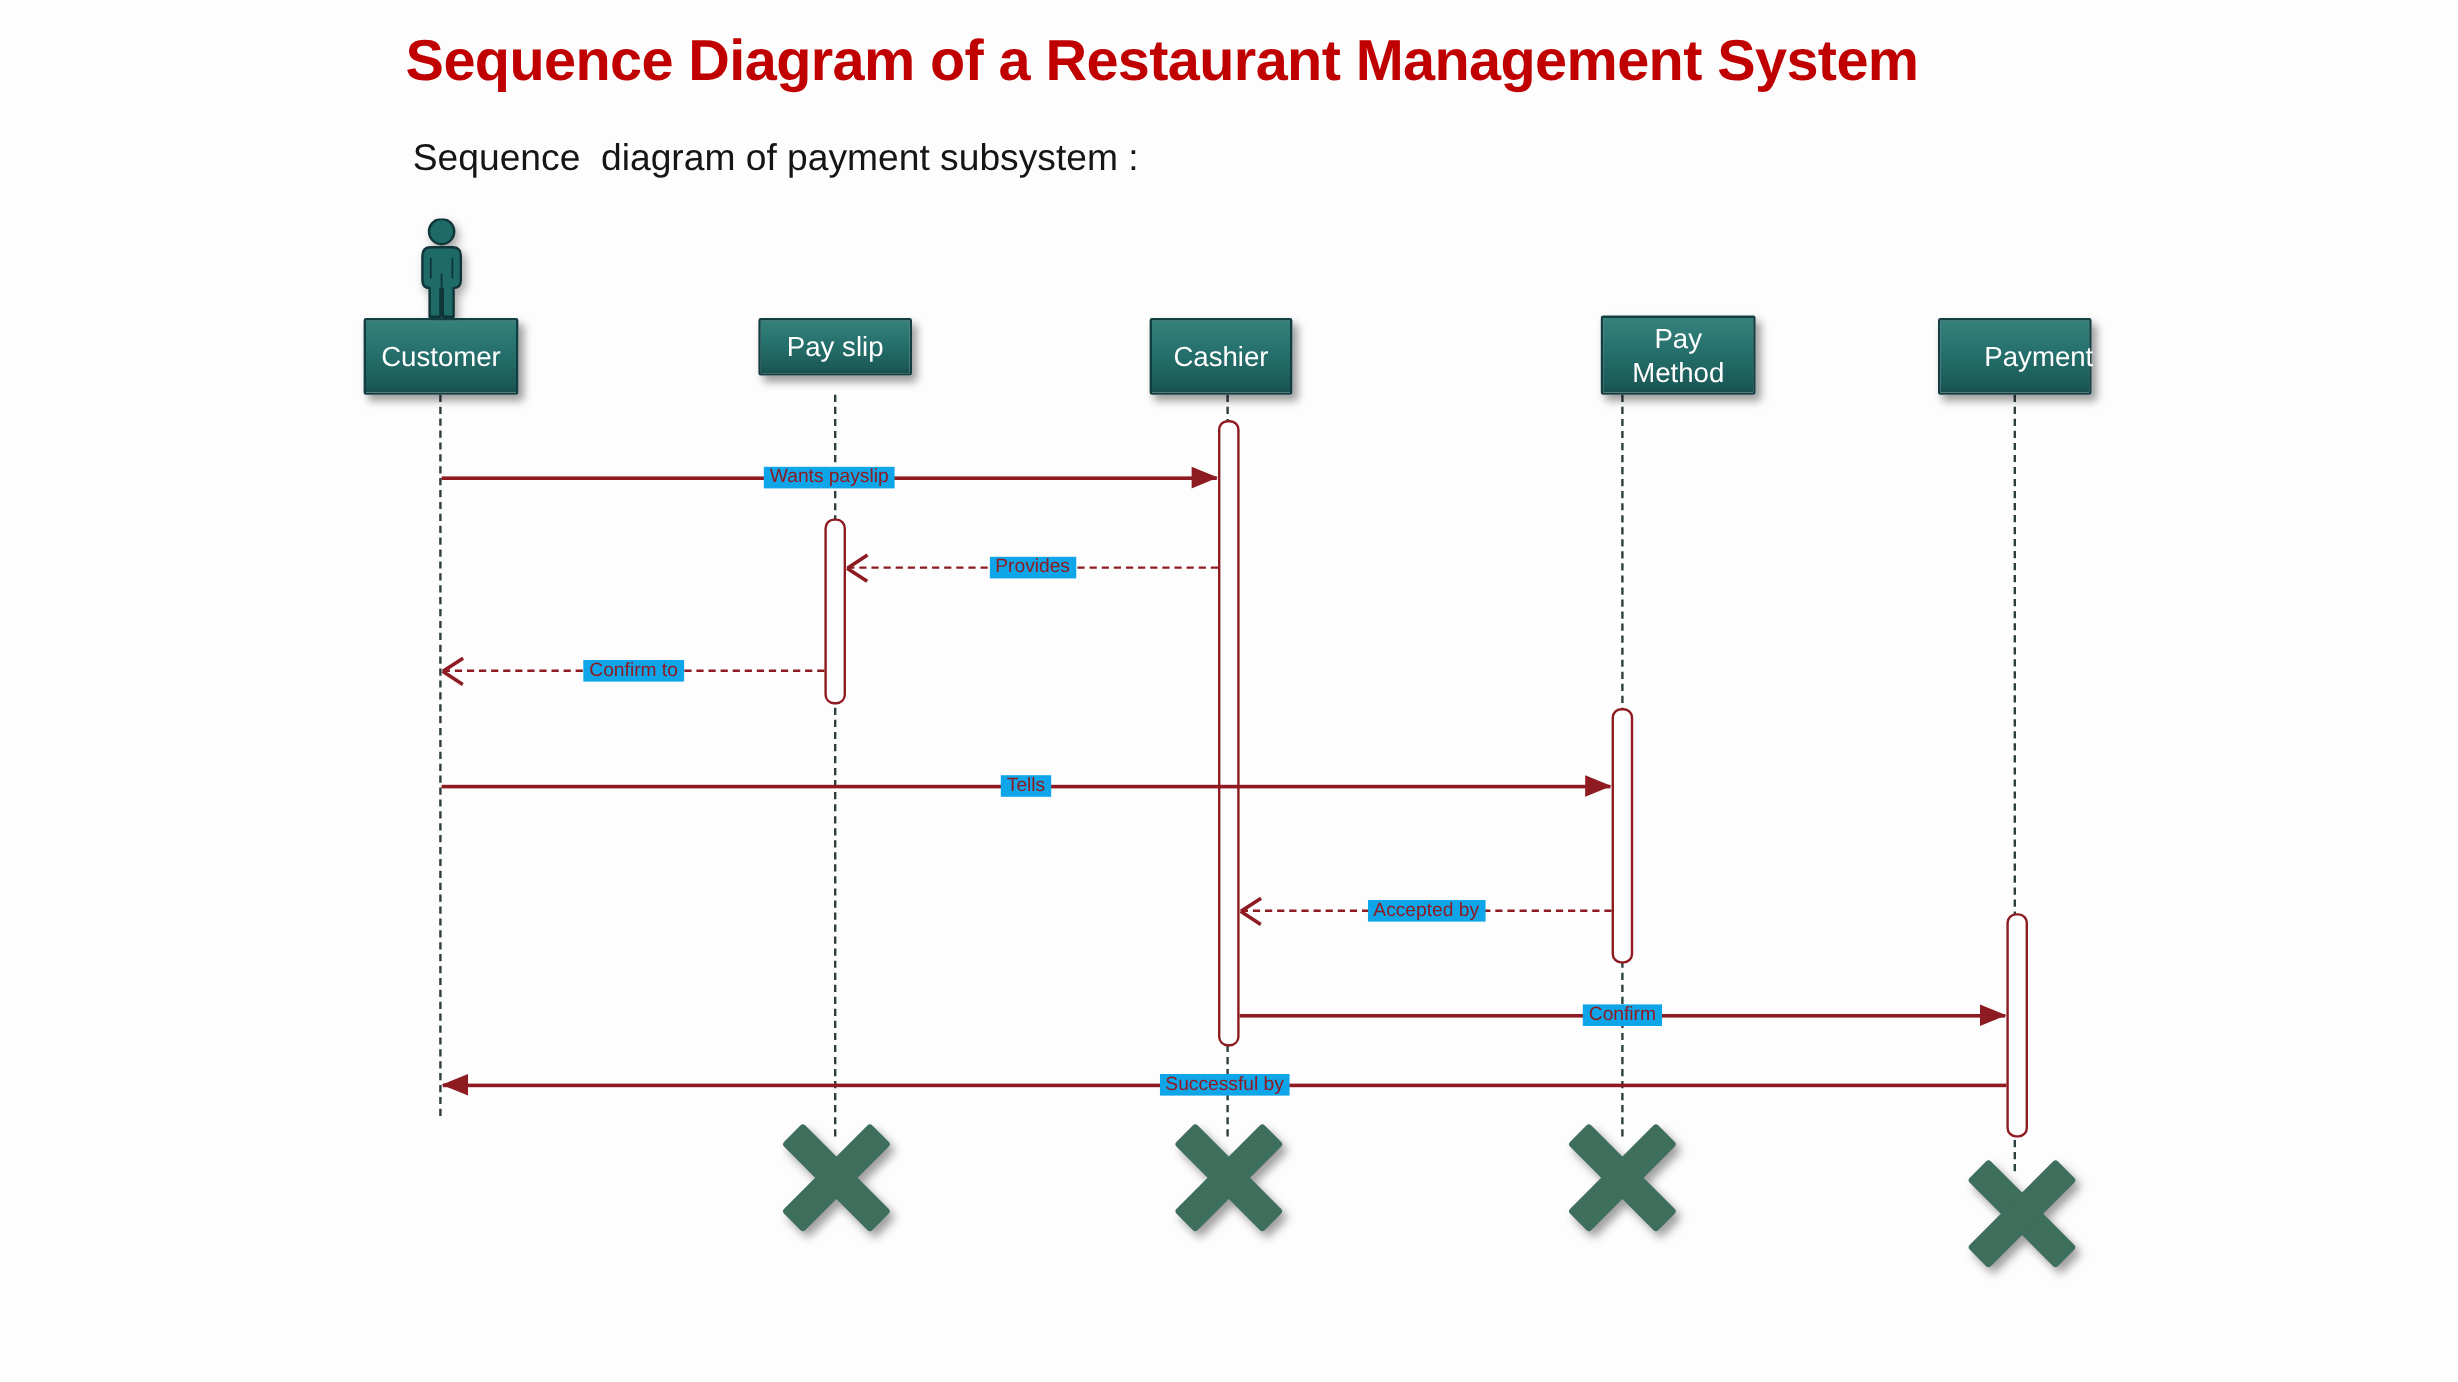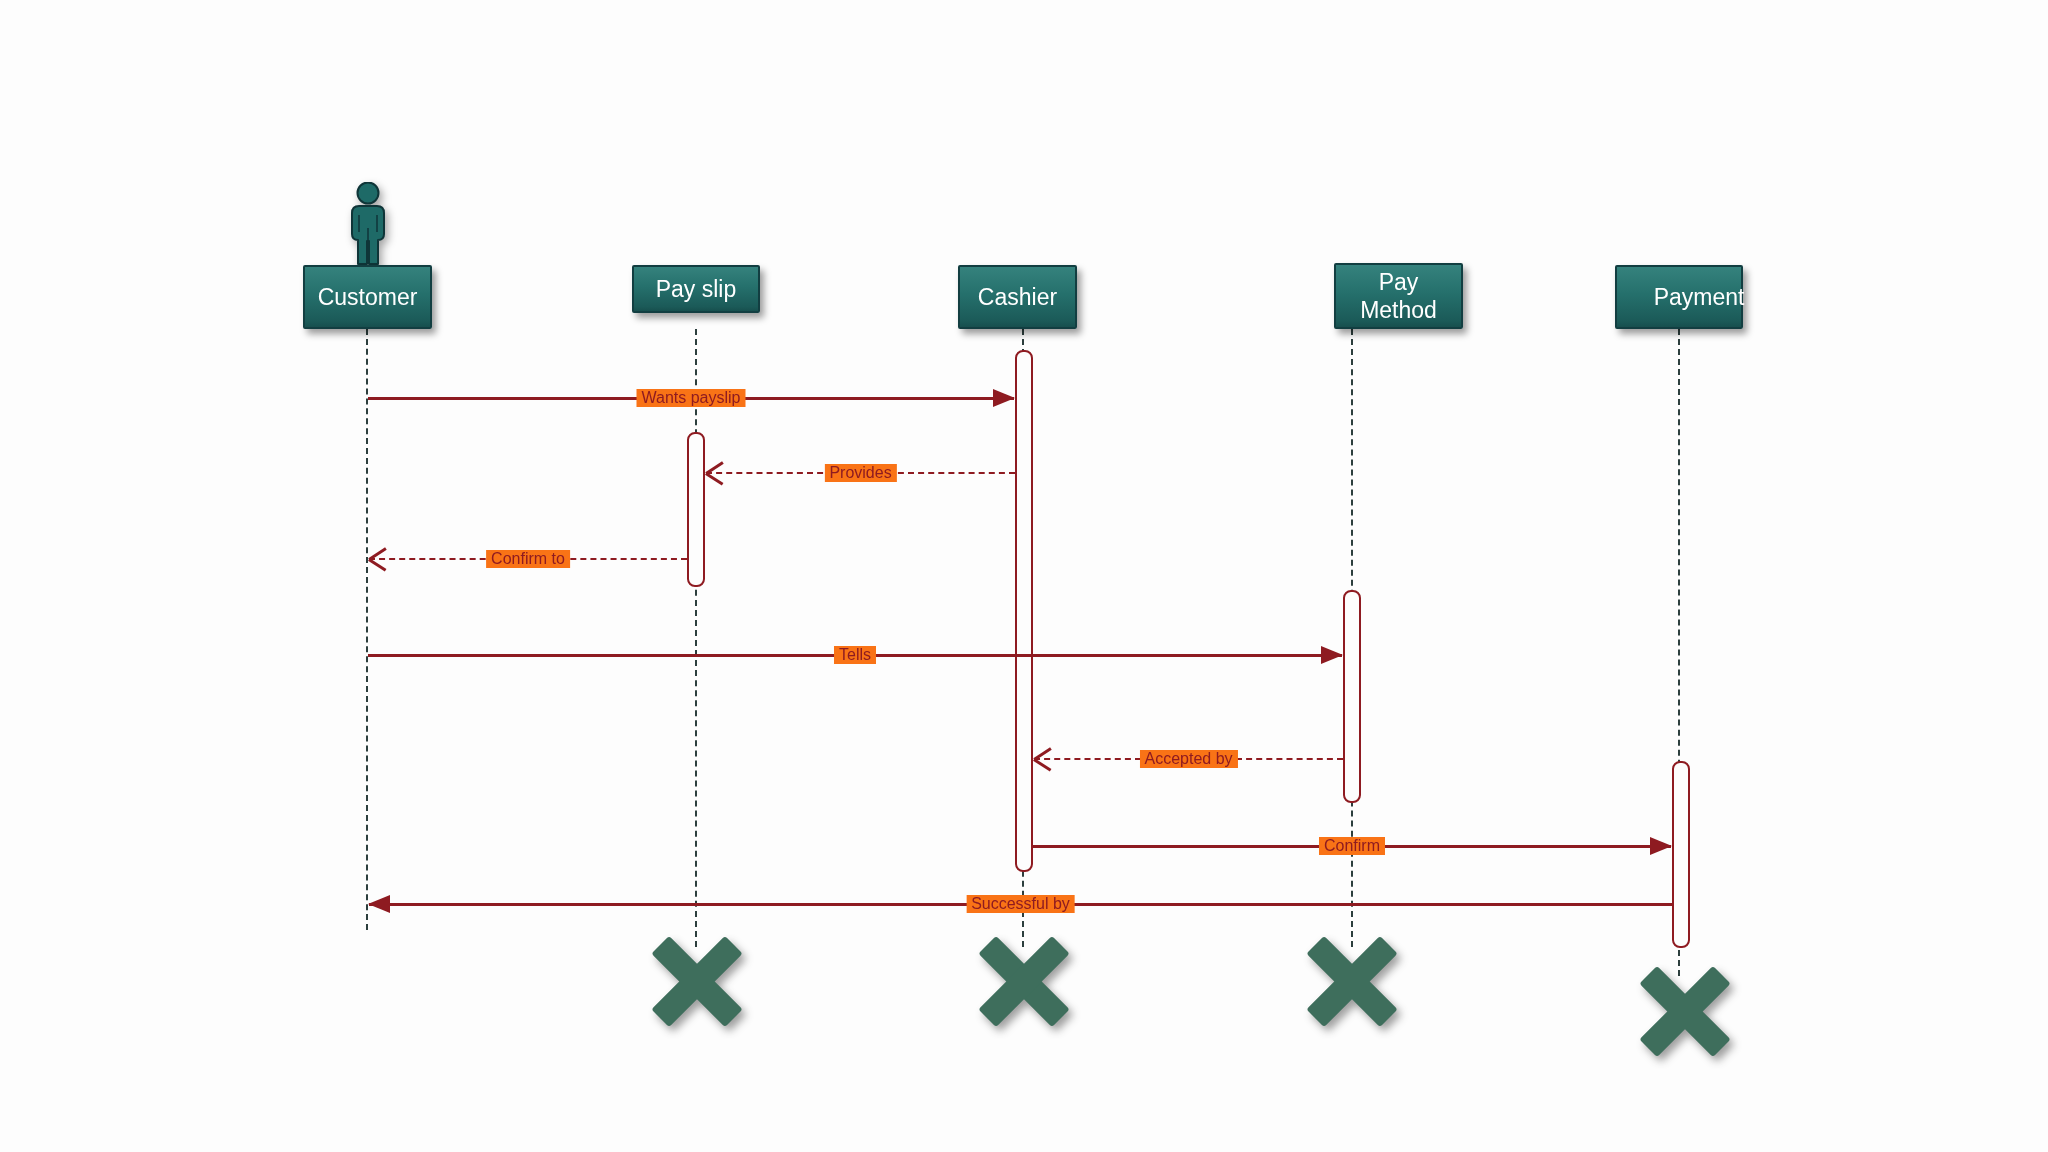--- a/index.html
+++ b/index.html
@@ -30,21 +30,21 @@
   .activation{
     position:absolute;width:18px;box-sizing:border-box;background:#fdfdfd;
     border:2.5px solid var(--red);border-radius:8px;z-index:2;
   }
   .message{position:absolute;z-index:3;}
   .msg-line{position:absolute;left:0;right:0;top:0;}
   .msg-line.solid{border-top:3px solid var(--red);}
   .msg-line.dashed{border-top:2.5px dashed var(--red);}
   .msg-label{
     position:absolute;left:50%;top:1px;transform:translate(-50%,-50%);
-    background:#f97316;padding:0 5px;color:var(--red);font-size:16px;white-space:nowrap;
+    background:#0ea5e9;padding:0 5px;color:var(--red);font-size:16px;white-space:nowrap;
   }
   .head-filled-right{
     position:absolute;right:-1px;top:-8px;width:0;height:0;
     border-top:9px solid transparent;border-bottom:9px solid transparent;
     border-left:22px solid var(--red);
   }
   .head-filled-left{
     position:absolute;left:-1px;top:-8px;width:0;height:0;
     border-top:9px solid transparent;border-bottom:9px solid transparent;
     border-right:22px solid var(--red);
@@ -64,20 +64,22 @@
     position:absolute;left:50%;top:50%;width:104px;height:25px;
     margin-left:-52px;margin-top:-12.5px;background:var(--green);border-radius:3px;
   }
   .destroy .bar.b1{transform:rotate(45deg);}
   .destroy .bar.b2{transform:rotate(-45deg);}
 </style>
 </head>
 <body>
 
 <div id="canvas" style="--red: #8e1b21; --title-red: #c00000; --teal-top: #35827d; --teal-bot: #1b5a58; --teal-border: #123e41; --lifeline: #2c3e3d; --green: #3e6e5c;">
+  <div class="title">Sequence Diagram of a Restaurant Management System</div>
+  <div class="subtitle">Sequence  diagram of payment subsystem :</div>
 
   <svg class="actor-svg" width="52" height="84" viewBox="0 0 52 84">
     <circle cx="26" cy="11" r="10.5" fill="#1e6a67" stroke="#0f3538" stroke-width="2"></circle>
     <path d="M10 31 q0 -7 7 -7 h18 q7 0 7 7 v21 q0 6 -6 6 v24 h-9 v-23 h-2 v23 h-9 v-24 q-6 0 -6 -6 z" fill="#1e6a67" stroke="#0f3538" stroke-width="2" stroke-linejoin="round"></path>
     <line x1="17" y1="33" x2="17" y2="50" stroke="#0f3538" stroke-width="1.5"></line>
     <line x1="35" y1="33" x2="35" y2="50" stroke="#0f3538" stroke-width="1.5"></line>
     <line x1="26" y1="46" x2="26" y2="58" stroke="#0f3538" stroke-width="1.5"></line>
   </svg>
 
   <div id="diagram">

